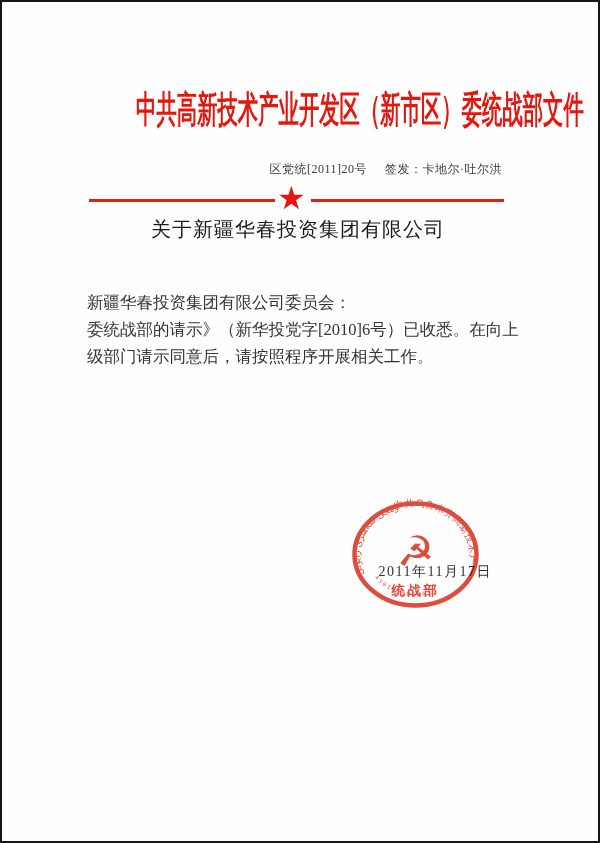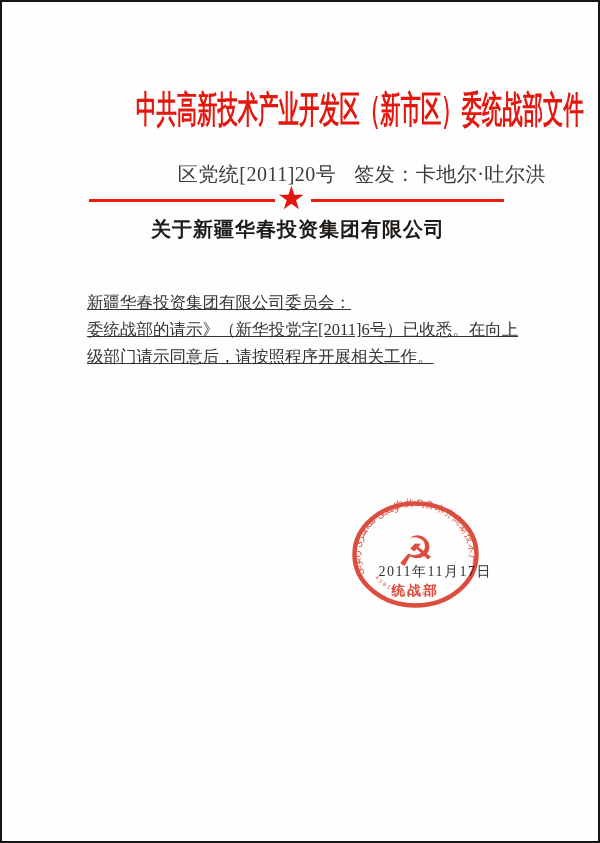--- a/index.html
+++ b/index.html
@@ -22,49 +22,48 @@
     font-size:37px;
     line-height:44px;
     white-space:nowrap;
     transform:scaleX(0.55);
     transform-origin:50% 50%;
   }
   
   .doc-line{
     position:absolute;top:159px;left:0;width:500px;
     text-align:right;
-    font-size:20px;color:#3d3a38;
+    font-size:12px;color:#3d3a38;
     white-space:nowrap;
     letter-spacing:0.5px;
-    padding-left:44px;
   }
   .doc-line .gap{display:inline-block;width:18px;}
   
   .rule{position:absolute;top:197px;left:87px;width:415px;height:3px;}
   .rule .seg{position:absolute;top:0;height:3px;background:#ed1c0b;}
   .rule .seg.left{left:0;width:186px;}
   .rule .seg.right{left:222px;width:193px;}
   .rule .star{
     position:absolute;left:188px;top:-17px;
     font-size:32px;line-height:32px;color:#e3170d;
     font-family:"DejaVu Sans",sans-serif;
   }
   
   .doc-title{
     position:absolute;top:213px;left:0;width:592px;
     text-align:center;
-    font-weight:bold;color:#1c1917;
+    font-weight:normal;color:#1c1917;
     font-size:20px;line-height:29px;letter-spacing:1px;
   }
   
   .body-text{
     position:absolute;top:287px;left:85px;width:436px;
     font-size:16.5px;line-height:27px;color:#37322f;
   }
-  .body-line{white-space:nowrap;text-decoration:underline;}
+  .body-line{white-space:nowrap;}
   .body-line.indent{padding-left:33px;}
   
   .sig-org{
     position:absolute;top:536px;left:165px;
     font-size:16.5px;color:#37322f;white-space:nowrap;letter-spacing:0.5px;
   }
   .sig-date{
     position:absolute;top:561px;left:0;width:490px;
     text-align:right;
     font-size:14px;color:#37322f;letter-spacing:1.5px;white-space:nowrap;
@@ -91,21 +90,21 @@
     <div class="seg right"></div>
     <div class="star">★</div>
   </div>
 
   <div class="doc-title">
     <div>关于新疆华春投资集团有限公司</div>
   </div>
 
   <div class="body-text">
       <div class="body-line">新疆华春投资集团有限公司委员会：</div>
-      <div class="body-line">委统战部的请示》（新华投党字[2011]6号）已收悉。在向上</div>
+      <div class="body-line">委统战部的请示》（新华投党字[2010]6号）已收悉。在向上</div>
       <div class="body-line">级部门请示同意后，请按照程序开展相关工作。</div>
     </div>
 
   <div class="sig-date">2011年11月17日</div>
 
   <svg class="seal" viewBox="0 0 133 113" xmlns="http://www.w3.org/2000/svg">
     <defs>
       <path id="arcLeft" d="M 15 76 A 56 48 0 0 1 52 11" fill="none"></path>
       <path id="arcRight" d="M 46 11 A 56 48 0 0 1 120 62" fill="none"></path>
       <path id="arcBottom" d="M 21 73 A 51 44 0 0 0 113 73" fill="none"></path>

